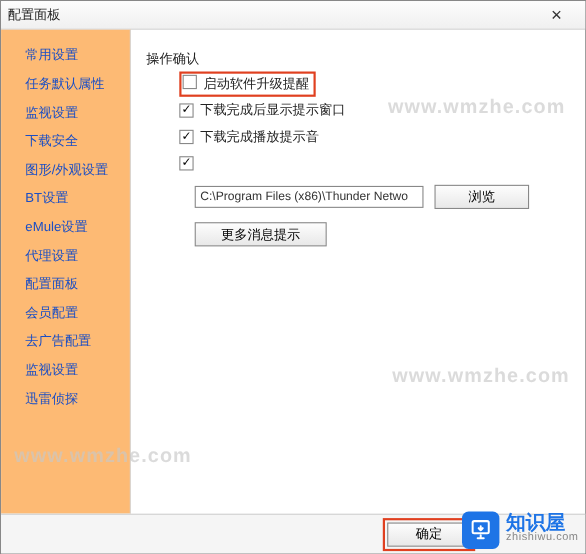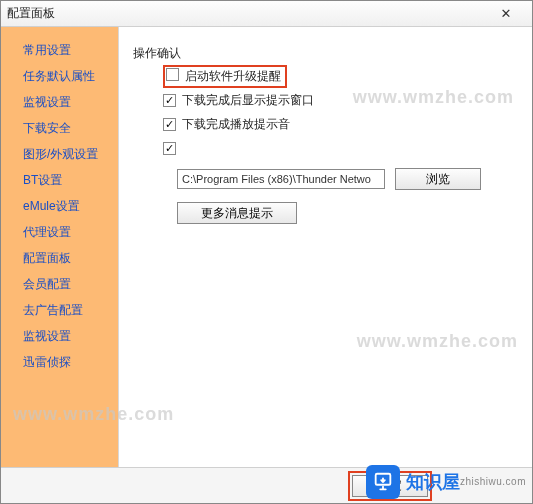--- a/index.html
+++ b/index.html
@@ -171,21 +171,21 @@
     display: flex;
     align-items: center;
     gap: 6px;
   }
   .brand-icon {
     width: 34px; height: 34px;
     background: #1e74e6;
     border-radius: 6px;
     display:flex;align-items:center;justify-content:center;
   }
-  .brand-text { display:flex; flex-direction:row; line-height:14px;}
+  .brand-text { display:flex; flex-direction:column; line-height:14px;}
   .brand-cn { color:#1e74e6; font-size:18px; font-weight:700;}
   .brand-dom { color:#888; font-size:10px; letter-spacing:0.5px;}
 </style>
 </head>
 <body>
 
 <div class="outer">
 
   <div class="watermark" style="top:86px;right:18px">www.wmzhe.com</div>
   <div class="watermark" style="top:330px;right:14px">www.wmzhe.com</div>

